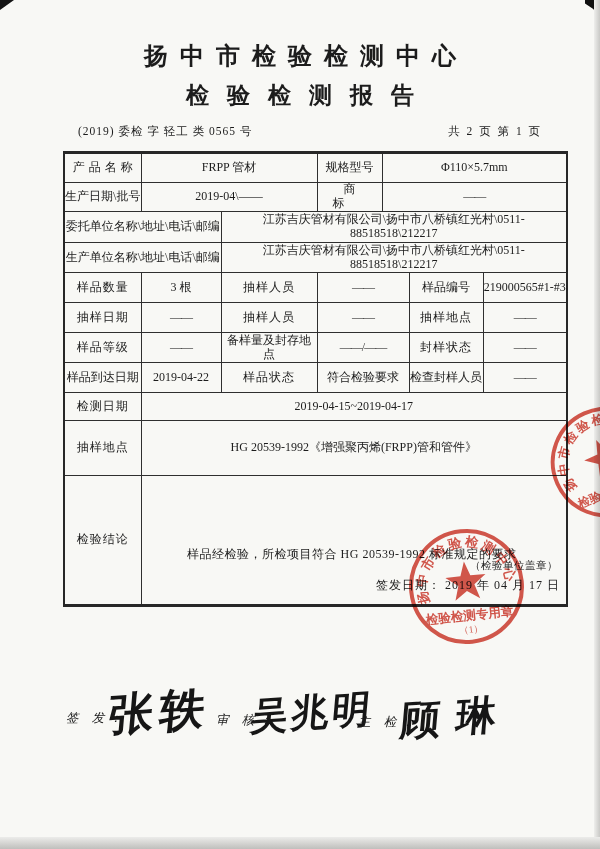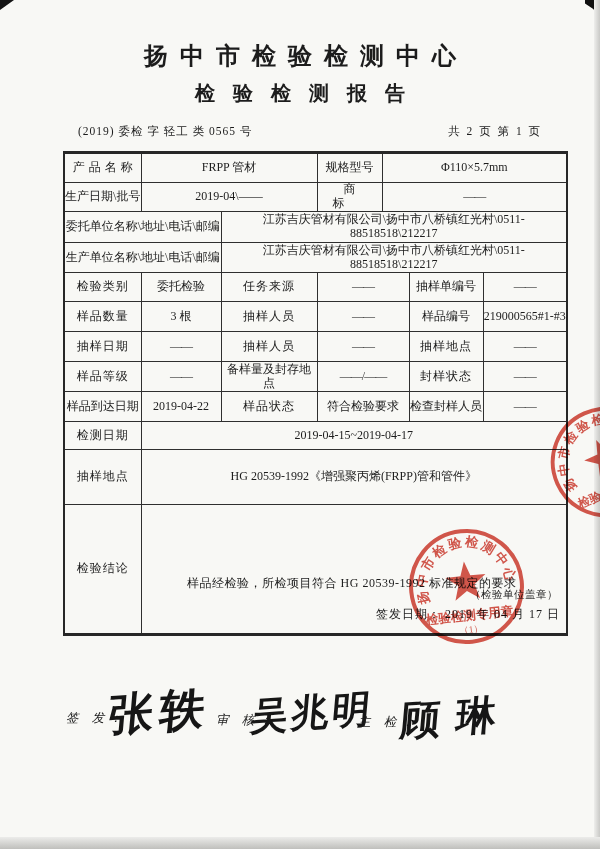--- a/index.html
+++ b/index.html
@@ -15,21 +15,21 @@
   .corner-tr{position:absolute;right:0;top:0;width:15px;height:18px;background:#101010;
     clip-path:polygon(25% 0,100% 0,100% 100%,55% 50%,0 20%,0 0);}
   .edge-right{position:absolute;right:0;top:0;width:6px;height:100%;
     background:linear-gradient(to left,#c9c9c6,#eeeeec);}
   .edge-bottom{position:absolute;left:0;bottom:0;width:100%;height:12px;
     background:linear-gradient(#ececea,#bfbfbc);}
   
   .org-name{position:absolute;top:40px;left:0;width:100%;text-align:center;
     font-size:24px;font-weight:bold;letter-spacing:12px;text-indent:12px;}
   .report-title{position:absolute;top:80px;left:0;width:100%;text-align:center;
-    font-size:20px;font-weight:bold;letter-spacing:18px;text-indent:18px;}
+    font-size:23px;font-weight:bold;letter-spacing:18px;text-indent:18px;}
   .doc-line{position:absolute;top:124px;left:0;width:100%;font-size:11.5px;}
   .doc-number{position:absolute;left:78px;top:0;letter-spacing:1px;}
   .page-info{position:absolute;right:58px;top:0;letter-spacing:2px;}
   
   table.report{
     position:absolute;left:63px;top:151px;width:503px;
     border-collapse:collapse;table-layout:fixed;
     border:2px solid #272727;border-top-width:3px;border-bottom-width:3px;
   }
   table.report td{
@@ -101,28 +101,20 @@
       <td class="lbl wide-gap">商标</td>
       <td colspan="3" class="dash">——</td>
     </tr>
     <tr style="height:31px">
       <td colspan="2" class="small">委托单位名称\地址\电话\邮编</td>
       <td colspan="5" class="left sm11">江苏吉庆管材有限公司\扬中市八桥镇红光村\0511-88518518\212217</td>
     </tr>
     <tr style="height:30px">
       <td colspan="2" class="small">生产单位名称\地址\电话\邮编</td>
       <td colspan="5" class="left sm11">江苏吉庆管材有限公司\扬中市八桥镇红光村\0511-88518518\212217</td>
-    </tr>
-    <tr style="height:29px">
-      <td class="lbl">检验类别</td>
-      <td>委托检验</td>
-      <td class="lbl">任务来源</td>
-      <td colspan="2" class="dash">——</td>
-      <td class="lbl sm11">抽样单编号</td>
-      <td class="dash">——</td>
     </tr>
     <tr style="height:30px">
       <td class="lbl">样品数量</td>
       <td>3 根</td>
       <td class="lbl">抽样人员</td>
       <td colspan="2" class="dash">——</td>
       <td class="lbl sm11">样品编号</td>
       <td class="tiny">219000565#1-#3</td>
     </tr>
     <tr style="height:30px">

